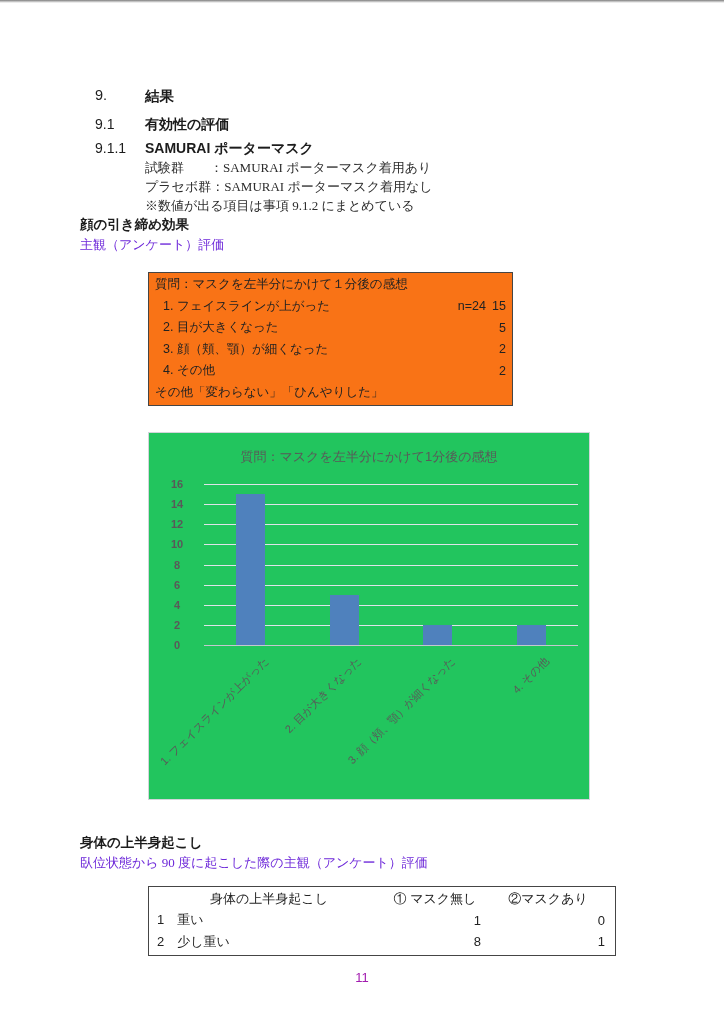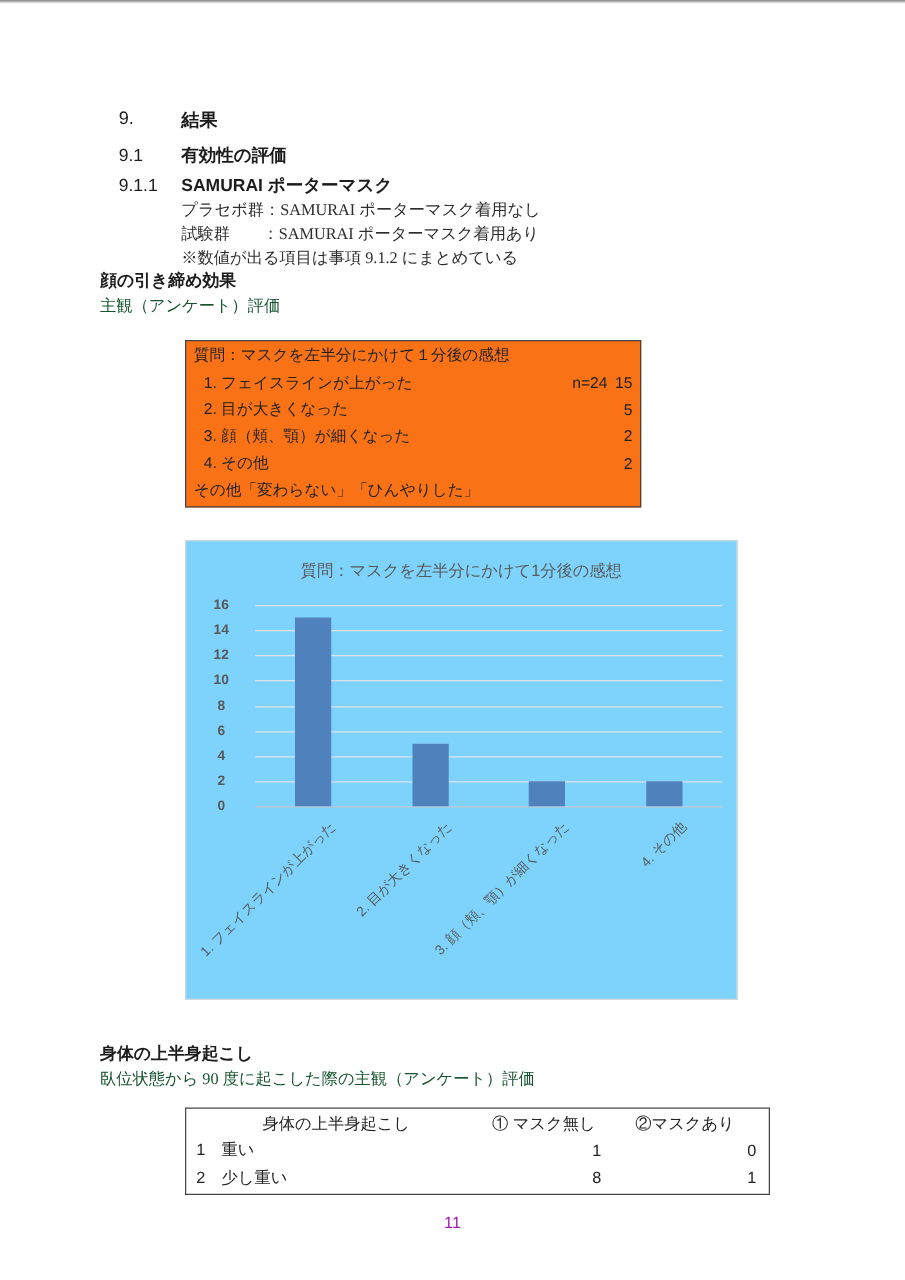--- a/index.html
+++ b/index.html
@@ -19,39 +19,39 @@
   .h9   { top:87px;  font-size:14.5px; }
   .h91  { top:116px; }
   .h911 { top:140px; }
 
   .intro {
     position:absolute; left:145px; top:158px;
     font-family:"Liberation Serif", serif; font-size:13px; line-height:19px; color:#2d2d2d;
   }
 
   .sec-title { position:absolute; left:80px; font-weight:bold; font-size:13.5px; color:#1c1c1c;font-family:Liberation Mono, monospace; }
-  .sec-sub   { position:absolute; left:80px; font-family:"Liberation Serif", serif; font-size:13px; color:#14532d; }
+  .sec-sub   { position:absolute; left:80px; font-family:"Liberation Serif", serif; font-size:13px; color:#6d28d9; }
   .s1t { top:216px; } .s1s { top:236px; }
   .s2t { top:834px; } .s2s { top:854px; }
 
   
   .table1 {
     position:absolute; left:148px; top:272px; width:365px;
     border:1px solid #454545; font-size:12.5px; color:#222; padding:1px 0 2px;
     box-sizing:border-box; background:#f97316;
   }
   .t1row { display:flex; height:21.5px; align-items:center; padding:0 6px; }
   .t1item { padding-left:14px; }
   .t1row .val { margin-left:auto; }
   .t1head .nlabel { margin-left:auto; margin-right:20px;margin-top:42px; }
 
   
   .chart {
     position:absolute; left:148px; top:432px; width:440px; height:366px;
-    border:1px solid #d2d5da; background:#7dd3fc; box-sizing:content-box;
+    border:1px solid #d2d5da; background:#22c55e; box-sizing:content-box;
   }
   .chart-title {
     position:absolute; top:15px; left:0; width:100%; text-align:center;
     font-size:13px; color:#595959;
   }
   .plot { position:absolute; left:55px; top:52px; width:374px; height:161px; }
   .gridline { position:absolute; left:0; width:374px; height:1px; background:#dfe3e8; }
   .gridline.baseline { background:#c3c8ce; }
   .bar { position:absolute; bottom:1px; width:29px; }
   .ytick {
@@ -94,22 +94,22 @@
   <div class="hrow h91">
     <span class="hnum">9.1</span>
     <span class="htitle">有効性の評価</span>
   </div>
   <div class="hrow h911">
     <span class="hnum">9.1.1</span>
     <span class="htitle">SAMURAI ポーターマスク</span>
   </div>
 
   <div class="intro">
+    <div>試験群　　：SAMURAI ポーターマスク着用あり</div>
     <div>プラセボ群：SAMURAI ポーターマスク着用なし</div>
-    <div>試験群　　：SAMURAI ポーターマスク着用あり</div>
     <div>※数値が出る項目は事項 9.1.2 にまとめている</div>
   </div>
 
   <div class="sec-title s1t">顔の引き締め効果</div>
   <div class="sec-sub s1s">主観（アンケート）評価</div>
 
   <div class="table1">
     <div class="t1row t1head">
       <span>質問：マスクを左半分にかけて１分後の感想</span>
       <span class="nlabel">n=24</span>

